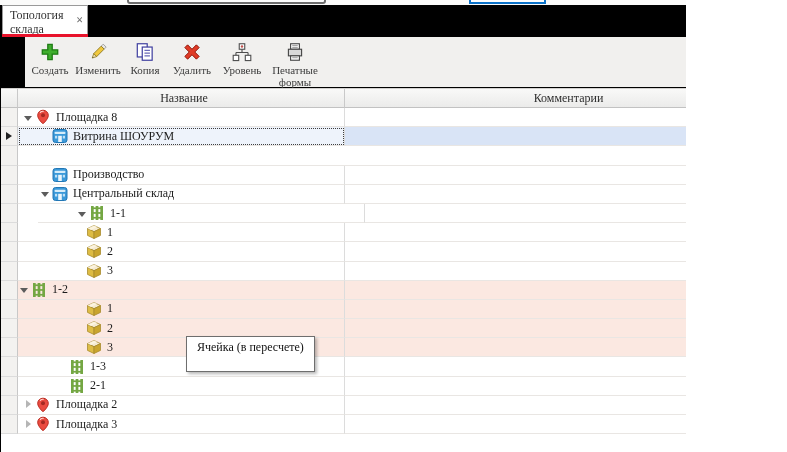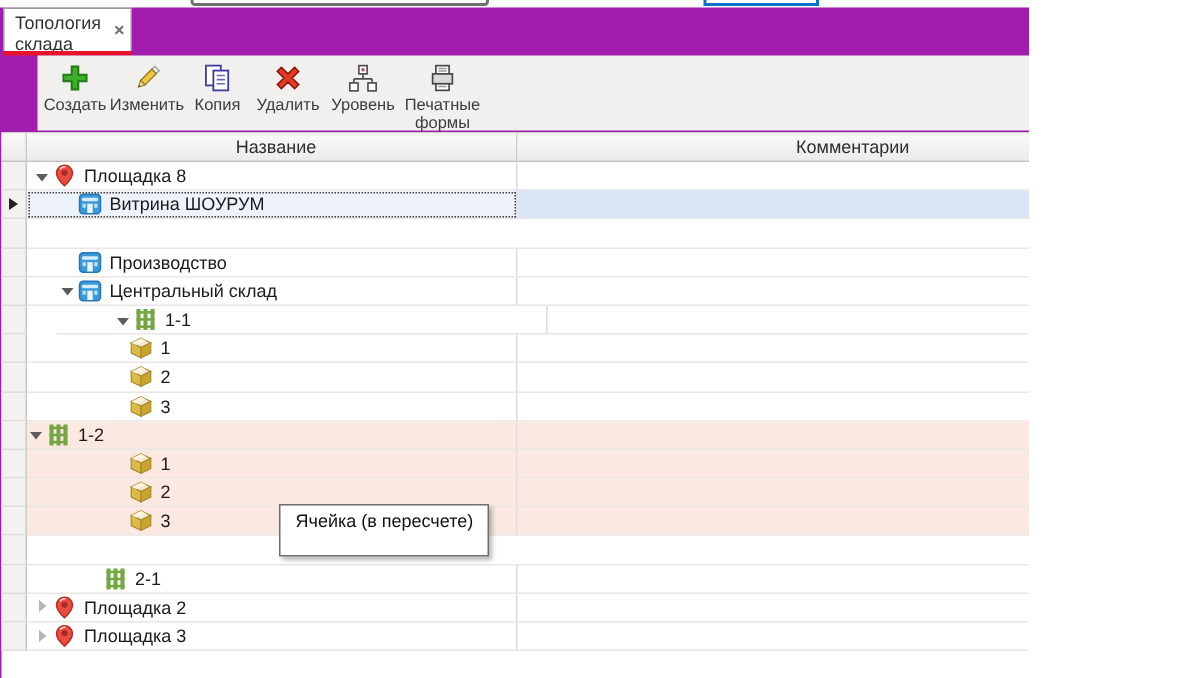--- a/index.html
+++ b/index.html
@@ -1,18 +1,18 @@
 <!DOCTYPE html>
 <html><head>
 <meta charset="utf-8">
 <style>
   * { margin:0; padding:0; box-sizing:border-box; }
   html,body { width:787px; height:452px; }
   body { font-family:"Liberation Sans","DejaVu Sans",sans-serif; background:#fff; }
-  .screen { position:relative; width:686px; height:452px; overflow:hidden; background:#a21caf; }
+  .screen { position:relative; width:686px; height:452px; overflow:hidden; background:#000000;font-family:Liberation Serif, serif; }
 
   
   .top-strip { position:absolute; left:0; top:0; width:787px; height:5px; background:#fbfbfa; }
   .frag-gray { position:absolute; left:127px; top:-6px; width:199px; height:10px;
                border:2px solid #6f6f6f; border-radius:3px; background:#fff; }
   .frag-blue { position:absolute; left:469px; top:-5px; width:77px; height:9px;
                border:2px solid #0b72c9; background:#fff; }
 
   
   .tab { position:absolute; left:2px; top:5px; width:86px; height:29px; background:#fff;
@@ -362,38 +362,54 @@
                 <polygon points="14.5,4.6 8,7.7 8,14.5 14.5,11.4" fill="#c9a52e" stroke="#a88b2f" stroke-width="0.8"></polygon>
                 <polygon points="8,1.5 11.3,3.1 4.8,6.1 1.5,4.6" fill="#fdf6e3" opacity="0.85"></polygon>
               </svg>
             </span>
             <span class="rlabel">3</span>
           </div>
           <div class="cell comment"></div>
         </div>
         <div class="trow normal">
           <div class="gutter"></div>
-          <div class="cell comment"></div>
-        </div>
-        <div class="trow normal">
-          <div class="gutter"></div>
           <div class="cell name" style="padding-left: 38px;">
             <span class="exp "></span>
             <span class="ricon">
               <svg viewBox="0 0 16 16">
                 <g fill="#74a743">
                   <rect x="2" y="1" width="2.7" height="14"></rect>
                   <rect x="6.65" y="1" width="2.7" height="14"></rect>
                   <rect x="11.3" y="1" width="2.7" height="14"></rect>
                   <rect x="2" y="2.4" width="12" height="1.7"></rect>
                   <rect x="2" y="7.1" width="12" height="1.7"></rect>
                   <rect x="2" y="11.9" width="12" height="1.7"></rect>
                 </g>
               </svg>
             </span>
+            <span class="rlabel">1-3</span>
+          </div>
+          <div class="cell comment"></div>
+        </div>
+        <div class="trow normal">
+          <div class="gutter"></div>
+          <div class="cell name" style="padding-left: 38px;">
+            <span class="exp "></span>
+            <span class="ricon">
+              <svg viewBox="0 0 16 16">
+                <g fill="#74a743">
+                  <rect x="2" y="1" width="2.7" height="14"></rect>
+                  <rect x="6.65" y="1" width="2.7" height="14"></rect>
+                  <rect x="11.3" y="1" width="2.7" height="14"></rect>
+                  <rect x="2" y="2.4" width="12" height="1.7"></rect>
+                  <rect x="2" y="7.1" width="12" height="1.7"></rect>
+                  <rect x="2" y="11.9" width="12" height="1.7"></rect>
+                </g>
+              </svg>
+            </span>
             <span class="rlabel">2-1</span>
           </div>
           <div class="cell comment"></div>
         </div>
         <div class="trow normal">
           <div class="gutter"></div>
           <div class="cell name" style="padding-left: 4px;">
             <span class="exp collapsed"></span>
             <span class="ricon">
               <svg viewBox="0 0 16 16">

